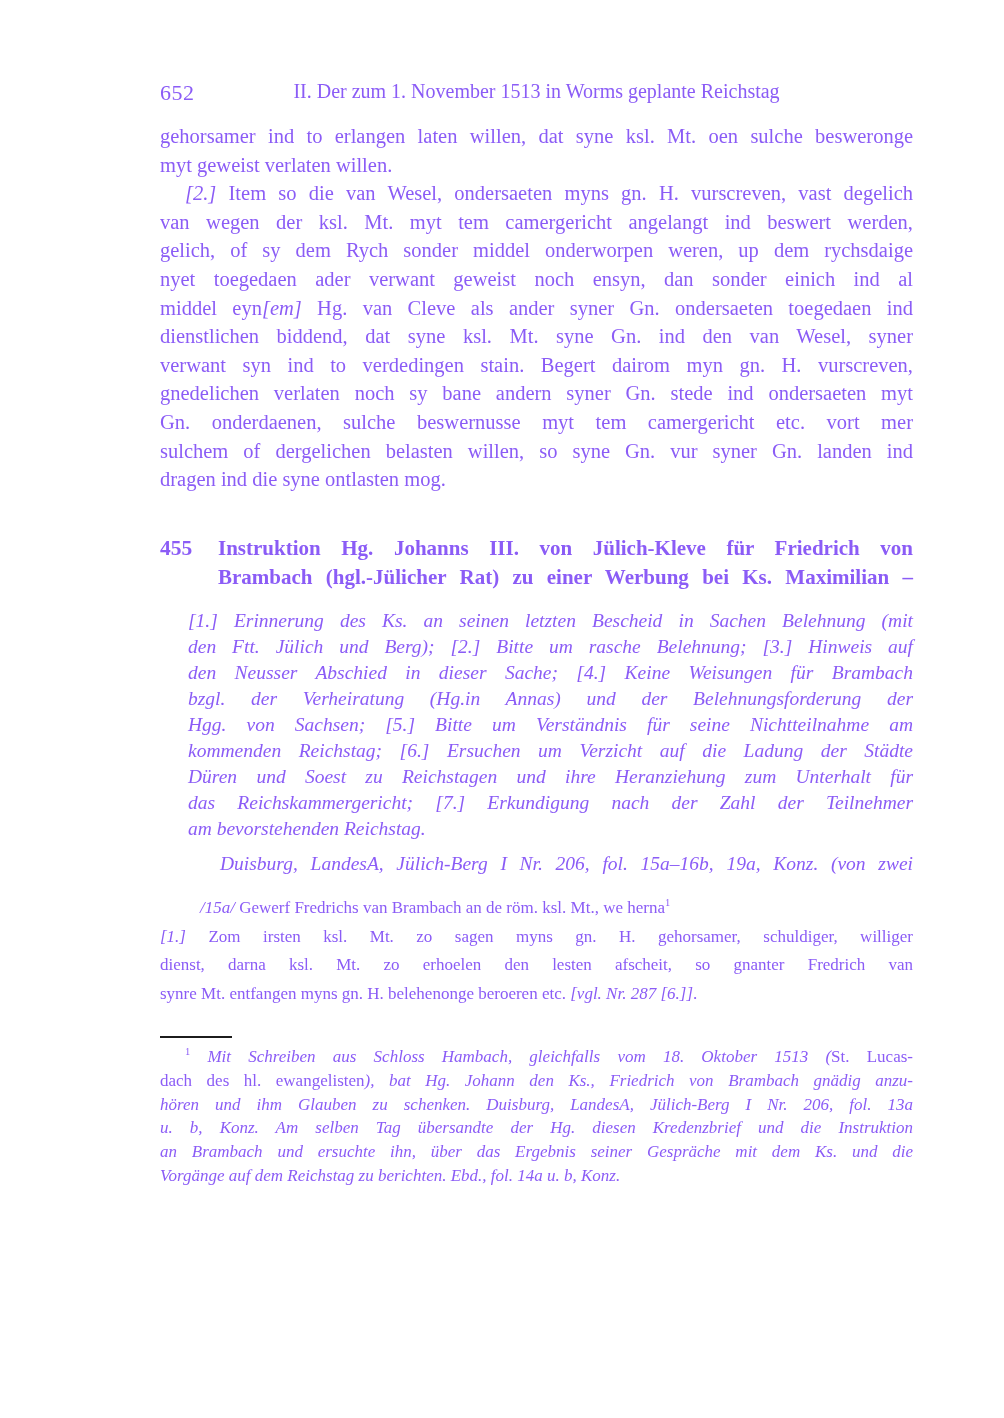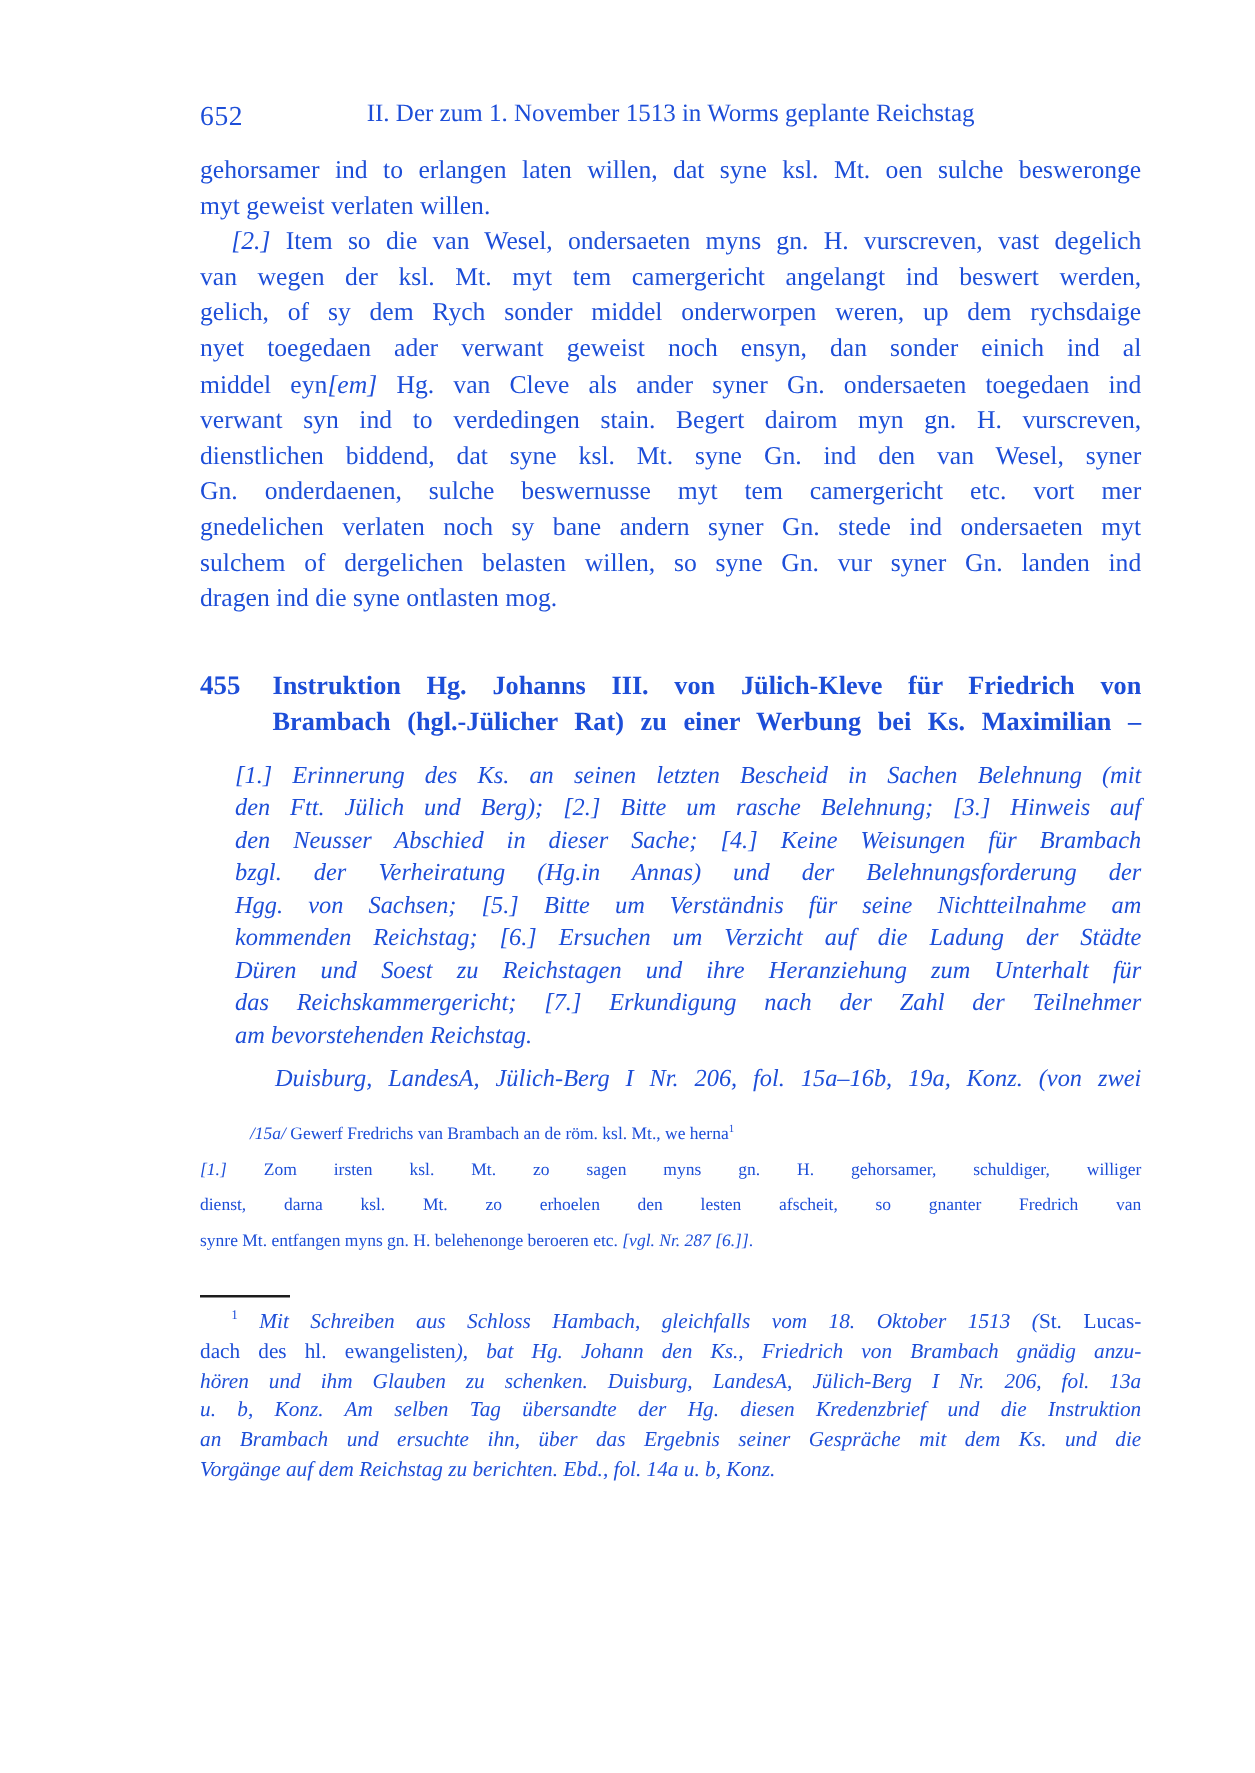--- a/index.html
+++ b/index.html
@@ -2,21 +2,21 @@
 <html><head>
 <meta charset="utf-8">
 <style>
   * { margin: 0; padding: 0; box-sizing: border-box; }
   html, body { background: #e8e8e8; }
   .page {
     position: relative;
     width: 1004px;
     height: 1418px;
     background: #ffffff;
-    color: #1d4ed8;
+    color: #8b5cf6;
     font-family: "Liberation Serif", "DejaVu Serif", serif;
     overflow: hidden;
   }
   .content {
     position: absolute;
     left: 160px;
     top: 80px;
     width: 753px;
   }
   
@@ -79,21 +79,21 @@
     margin-bottom: 9px;
     font-size: 19.5px;
     line-height: 26px;
   }
   .entry-source {
     margin-left: 60px;
     margin-bottom: 17px;
     font-size: 19.5px;
     line-height: 26px;
   }
-  .transcript .blk { font-size: 14px; line-height: 28.8px; }
+  .transcript .blk { font-size: 17px; line-height: 28.8px; }
   
   .footnote-area { margin-top: 27px; }
   .footnote-rule {
     width: 72px;
     border-top: 2px solid #1c1c1c;
     margin-bottom: 7px;
   }
   .footnote {
     font-size: 17px;
     line-height: 23.8px;
@@ -115,24 +115,24 @@
         <div class="line"><span>gehorsamer ind to erlangen laten willen, dat syne ksl. Mt. oen sulche besweronge</span></div>
         <div class="line last"><span>myt geweist verlaten willen.</span></div>
       </div>
 
     <div class="blk para-item2 indent-first">
         <div class="line"><span class="seg-i">[2.] </span><span>Item so die van Wesel, ondersaeten myns gn. H. vurscreven, vast degelich</span></div>
         <div class="line"><span>van wegen der ksl. Mt. myt tem camergericht angelangt ind beswert werden,</span></div>
         <div class="line"><span>gelich, of sy dem Rych sonder middel onderworpen weren, up dem rychsdaige</span></div>
         <div class="line"><span>nyet toegedaen ader verwant geweist noch ensyn, dan sonder einich ind al</span></div>
         <div class="line"><span>middel eyn</span><span class="seg-i">[em]</span><span> Hg. van Cleve als ander syner Gn. ondersaeten toegedaen ind</span></div>
+        <div class="line"><span>dienstlichen biddend, dat syne ksl. Mt. syne Gn. ind den van Wesel, syner</span></div>
         <div class="line"><span>verwant syn ind to verdedingen stain. Begert dairom myn gn. H. vurscreven,</span></div>
-        <div class="line"><span>dienstlichen biddend, dat syne ksl. Mt. syne Gn. ind den van Wesel, syner</span></div>
+        <div class="line"><span>gnedelichen verlaten noch sy bane andern syner Gn. stede ind ondersaeten myt</span></div>
         <div class="line"><span>Gn. onderdaenen, sulche beswernusse myt tem camergericht etc. vort mer</span></div>
-        <div class="line"><span>gnedelichen verlaten noch sy bane andern syner Gn. stede ind ondersaeten myt</span></div>
         <div class="line"><span>sulchem of dergelichen belasten willen, so syne Gn. vur syner Gn. landen ind</span></div>
         <div class="line last"><span>dragen ind die syne ontlasten mog.</span></div>
       </div>
 
     <div class="entry-head">
       <div class="entry-num">455</div>
       <div class="entry-title">
           <div class="line"><span>Instruktion Hg. Johanns III. von Jülich-Kleve für Friedrich von</span></div>
           <div class="line"><span>Brambach (hgl.-Jülicher Rat) zu einer Werbung bei Ks. Maximilian –</span></div>
         </div>

